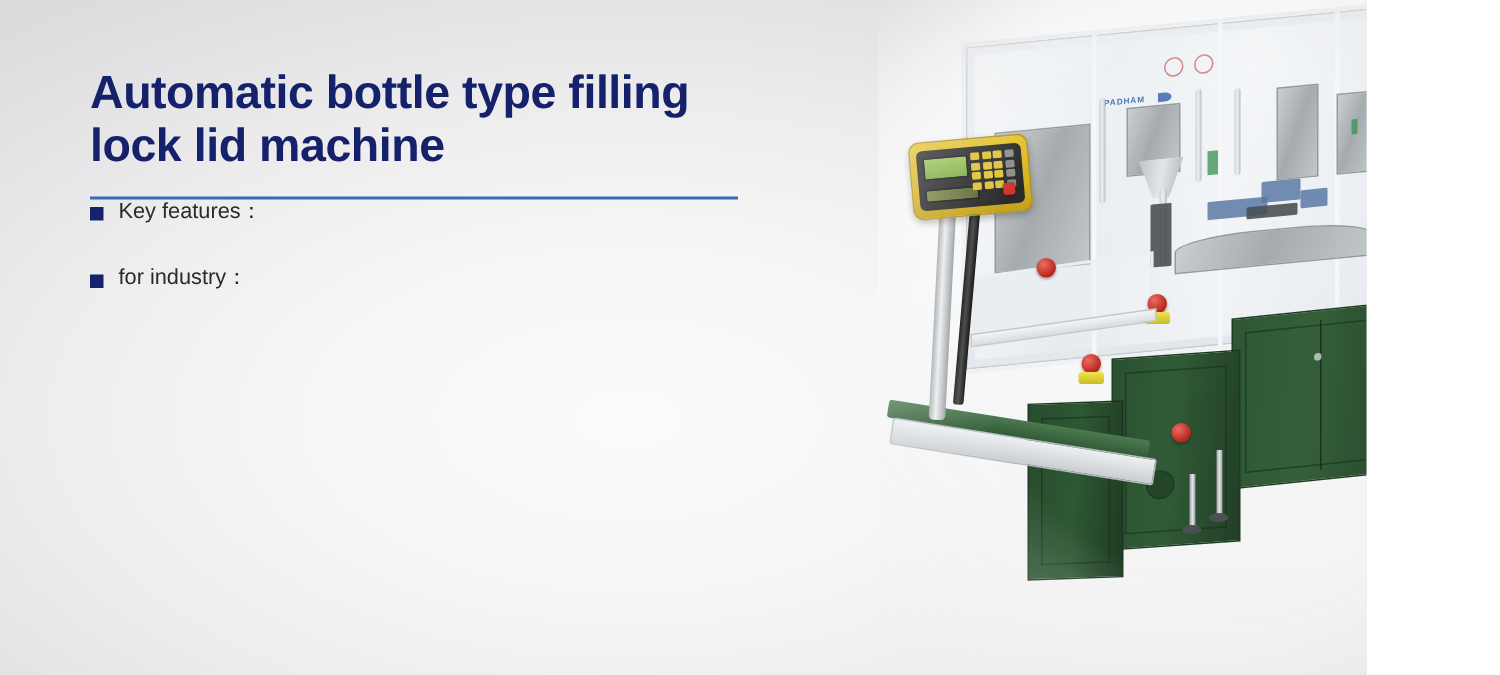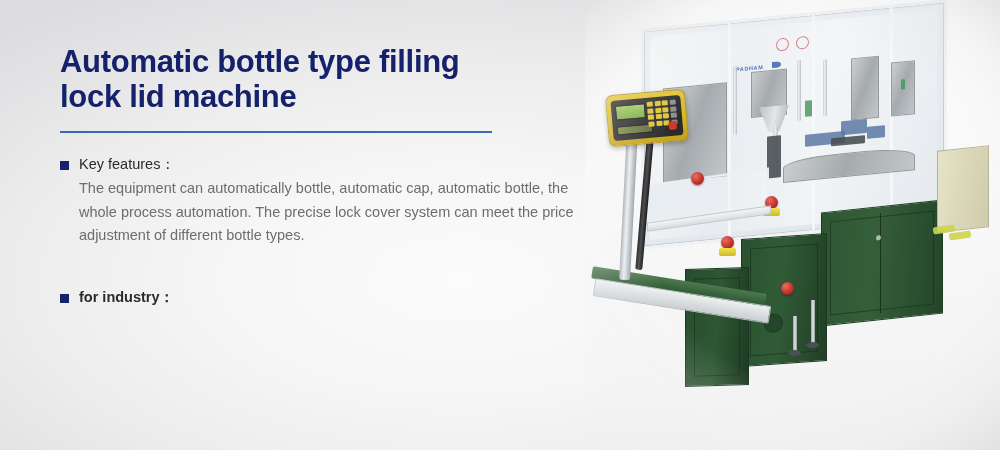--- a/index.html
+++ b/index.html
@@ -8,21 +8,21 @@
   }
   body {
     width: 1000px;
     height: 450px;
     overflow: hidden;
     font-family: "Liberation Sans", sans-serif;
   }
 
   .banner {
     position: relative;
-    width: 1000px;
+    width: 911px;
     height: 450px;
     overflow: hidden;
     background:
       radial-gradient(ellipse 70% 75% at 46% 62%, #fbfbfc 0%, #f6f6f7 34%, #ededee 62%, #e2e2e4 86%, #dcdcde 100%),
       linear-gradient(135deg, #dcdcde 0%, #f2f2f3 45%, #fafafa 70%, #e9e9eb 100%);
   }
 
   
   .content {
     position: absolute;
@@ -42,25 +42,24 @@
   }
 
   .divider {
     width: 432px;
     height: 2px;
     background: #3b6ab4;
     margin: 17px 0 0 0;
   }
 
   .feature-block {
-    margin-top: 23px;
+    margin-top: 0;
   }
   .feature-block.second {
-    margin-top: 41px;
-    font-weight: bold;
+    margin-top: 27px;
   }
 
   .feature-head {
     display: flex;
     align-items: center;
     gap: 10px;
   }
   .bullet {
     width: 9px;
     height: 9px;
@@ -320,21 +319,20 @@
     <h1 class="title">Automatic bottle type filling
 lock lid machine</h1>
 
     <div class="divider"></div>
 
     <div class="feature-block">
       <div class="feature-head">
         <span class="bullet"></span>
         <span class="feature-label">Key features：</span>
       </div>
-      <p class="feature-body">The equipment can automatically bottle, automatic cap, automatic bottle, the whole process automation. The precise lock cover system can meet the price adjustment of different bottle types.</p>
     </div>
 
     <div class="feature-block second">
       <div class="feature-head">
         <span class="bullet"></span>
         <span class="feature-label">for industry：</span>
       </div>
     </div>
 
   </div>

